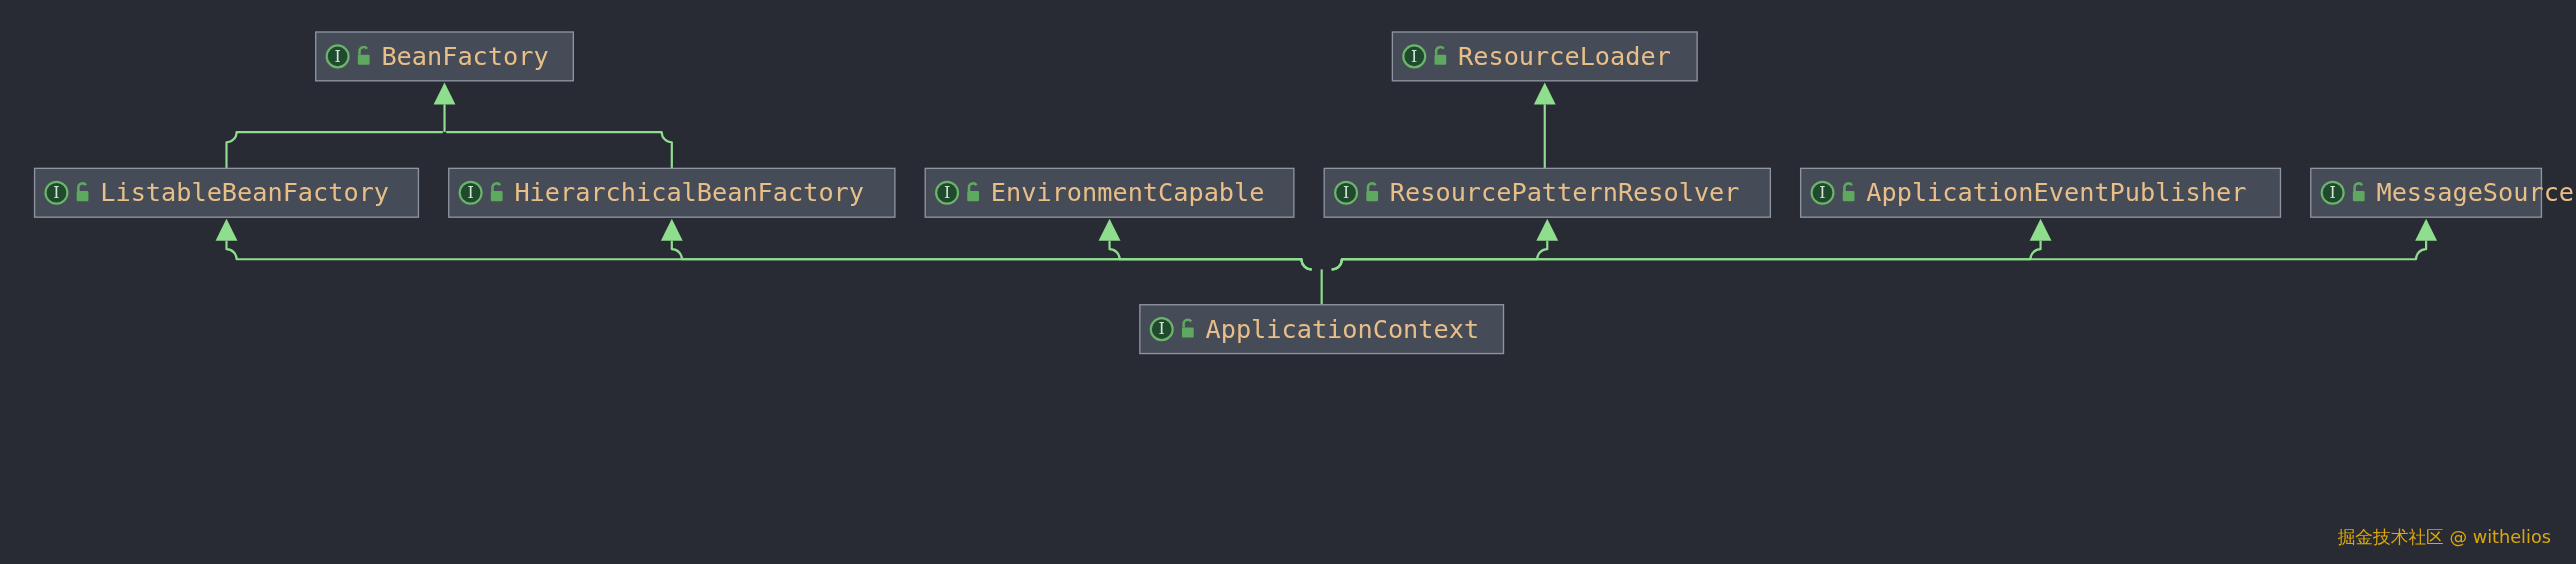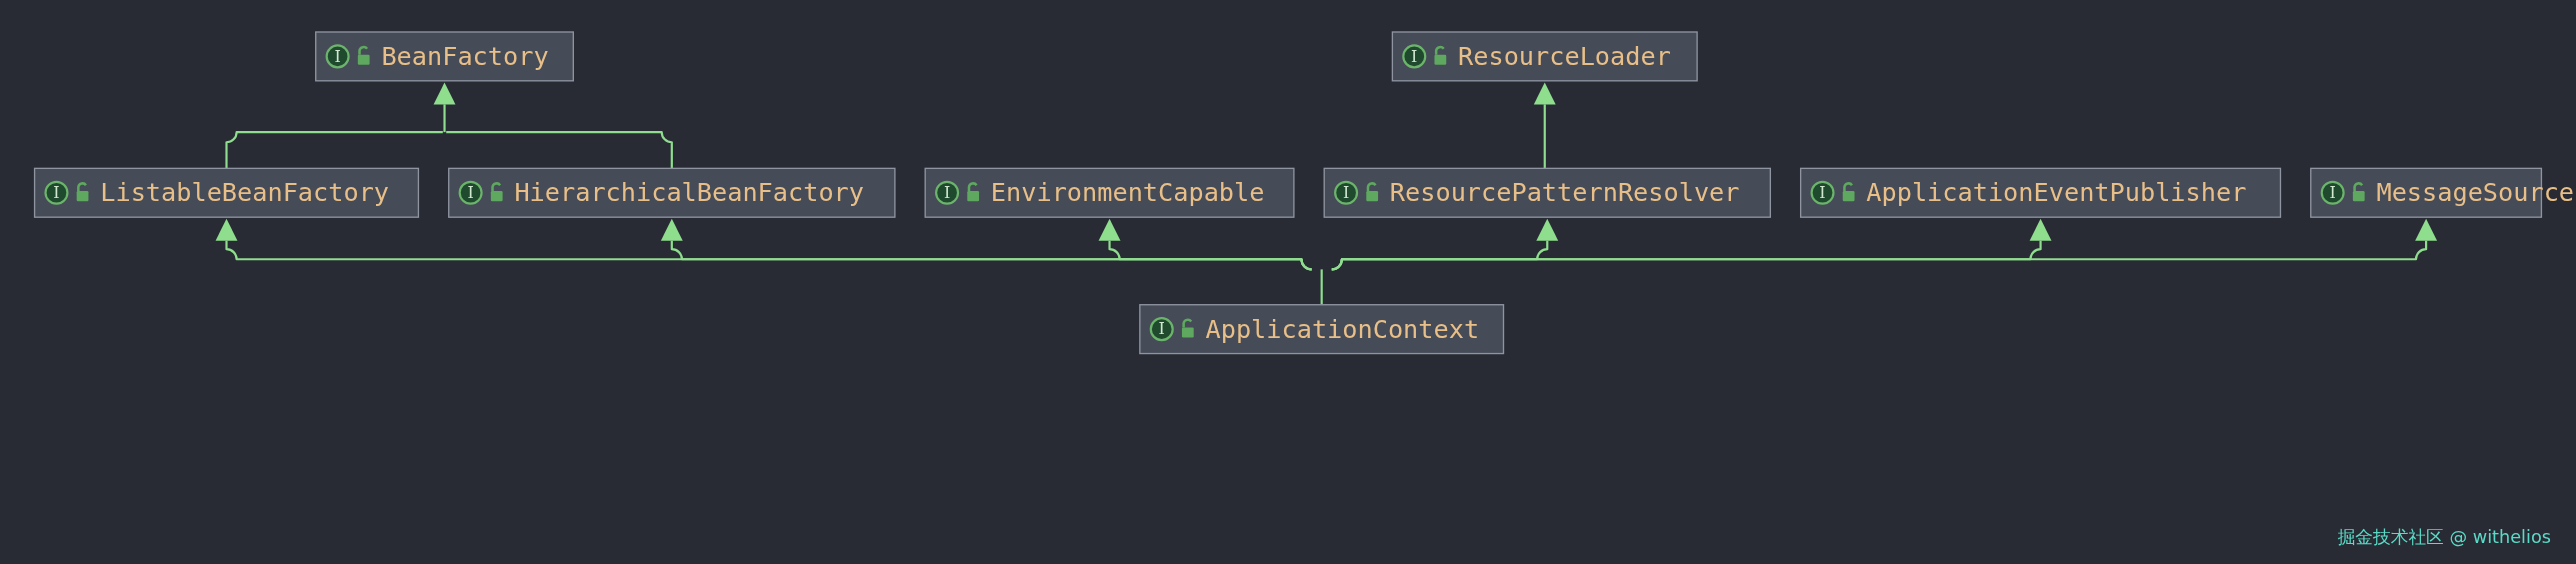--- a/index.html
+++ b/index.html
@@ -67,21 +67,21 @@
     stroke-linecap: butt;
     stroke-linejoin: round;
   }
   .edge-arrow {
     fill: #8ede8e;
   }
   .watermark {
     position: absolute;
     right: 25px;
     bottom: 15px;
-    color: #5eead4;
+    color: #eab308;
     font-family: "DejaVu Sans", "Liberation Sans", sans-serif;
     font-size: 17.7px;
     white-space: nowrap;
     opacity: 0.92;
   }
 </style>
 </head>
 <body>
 
 <div id="diagram-root">

